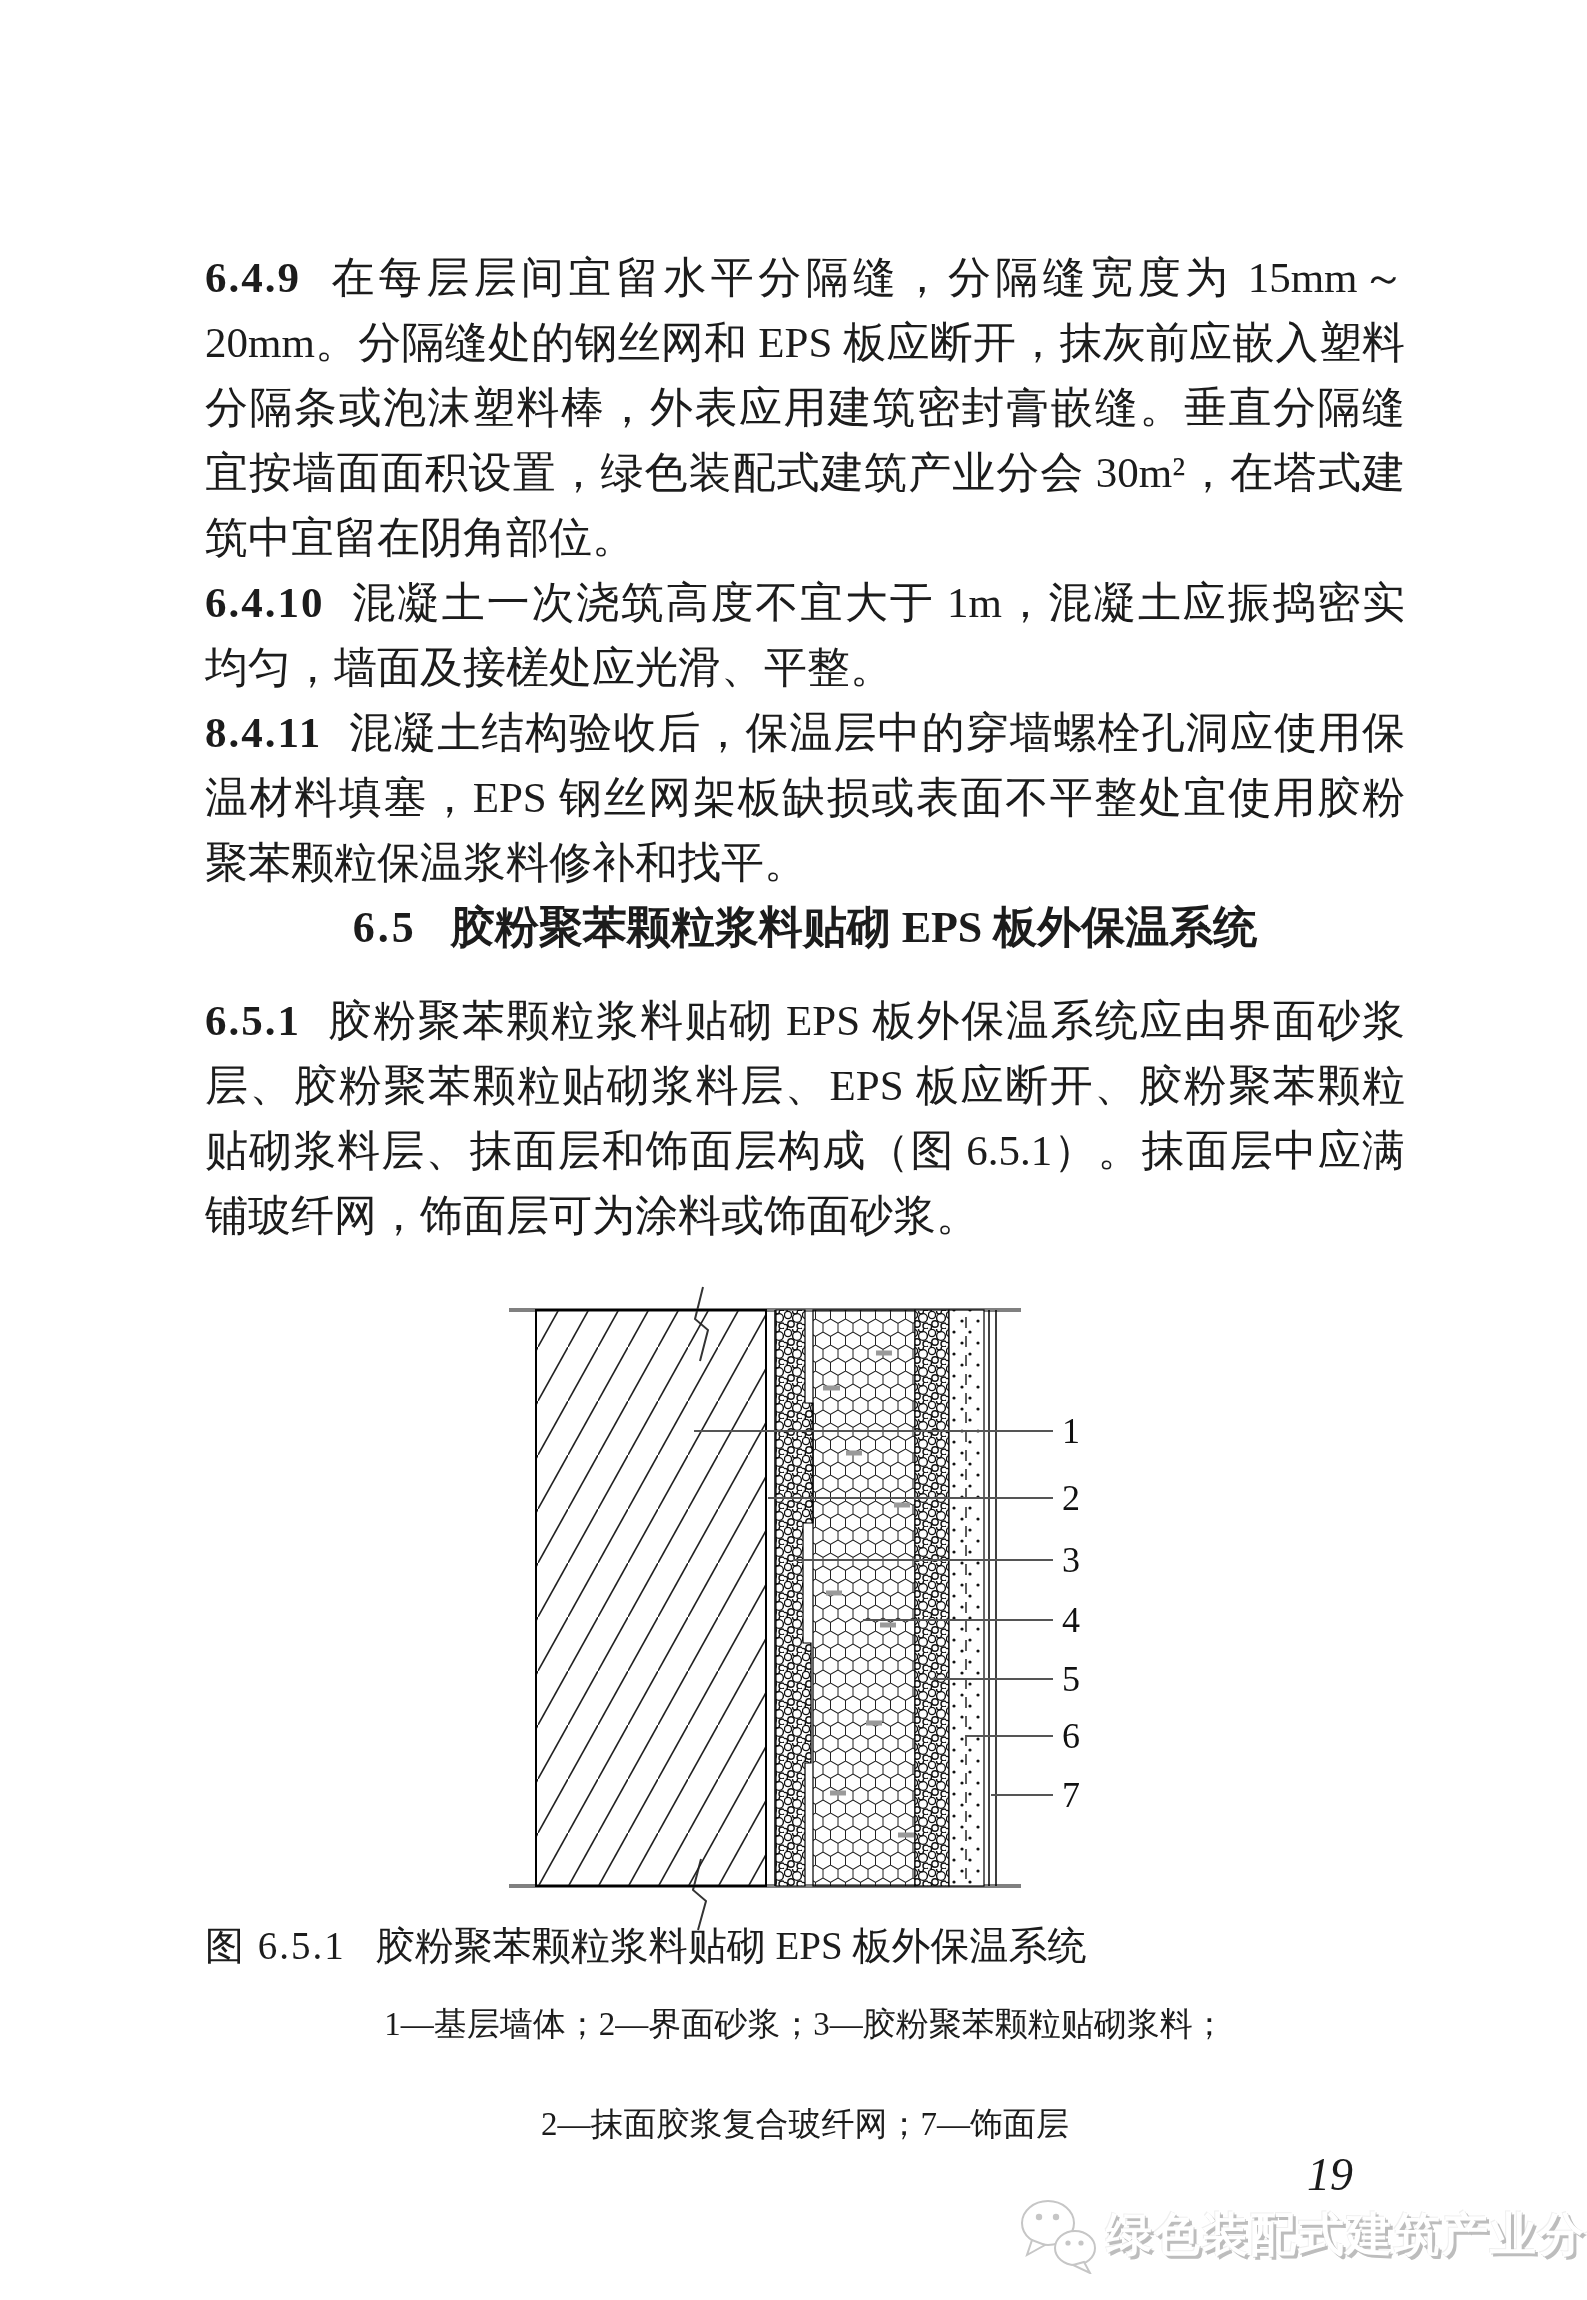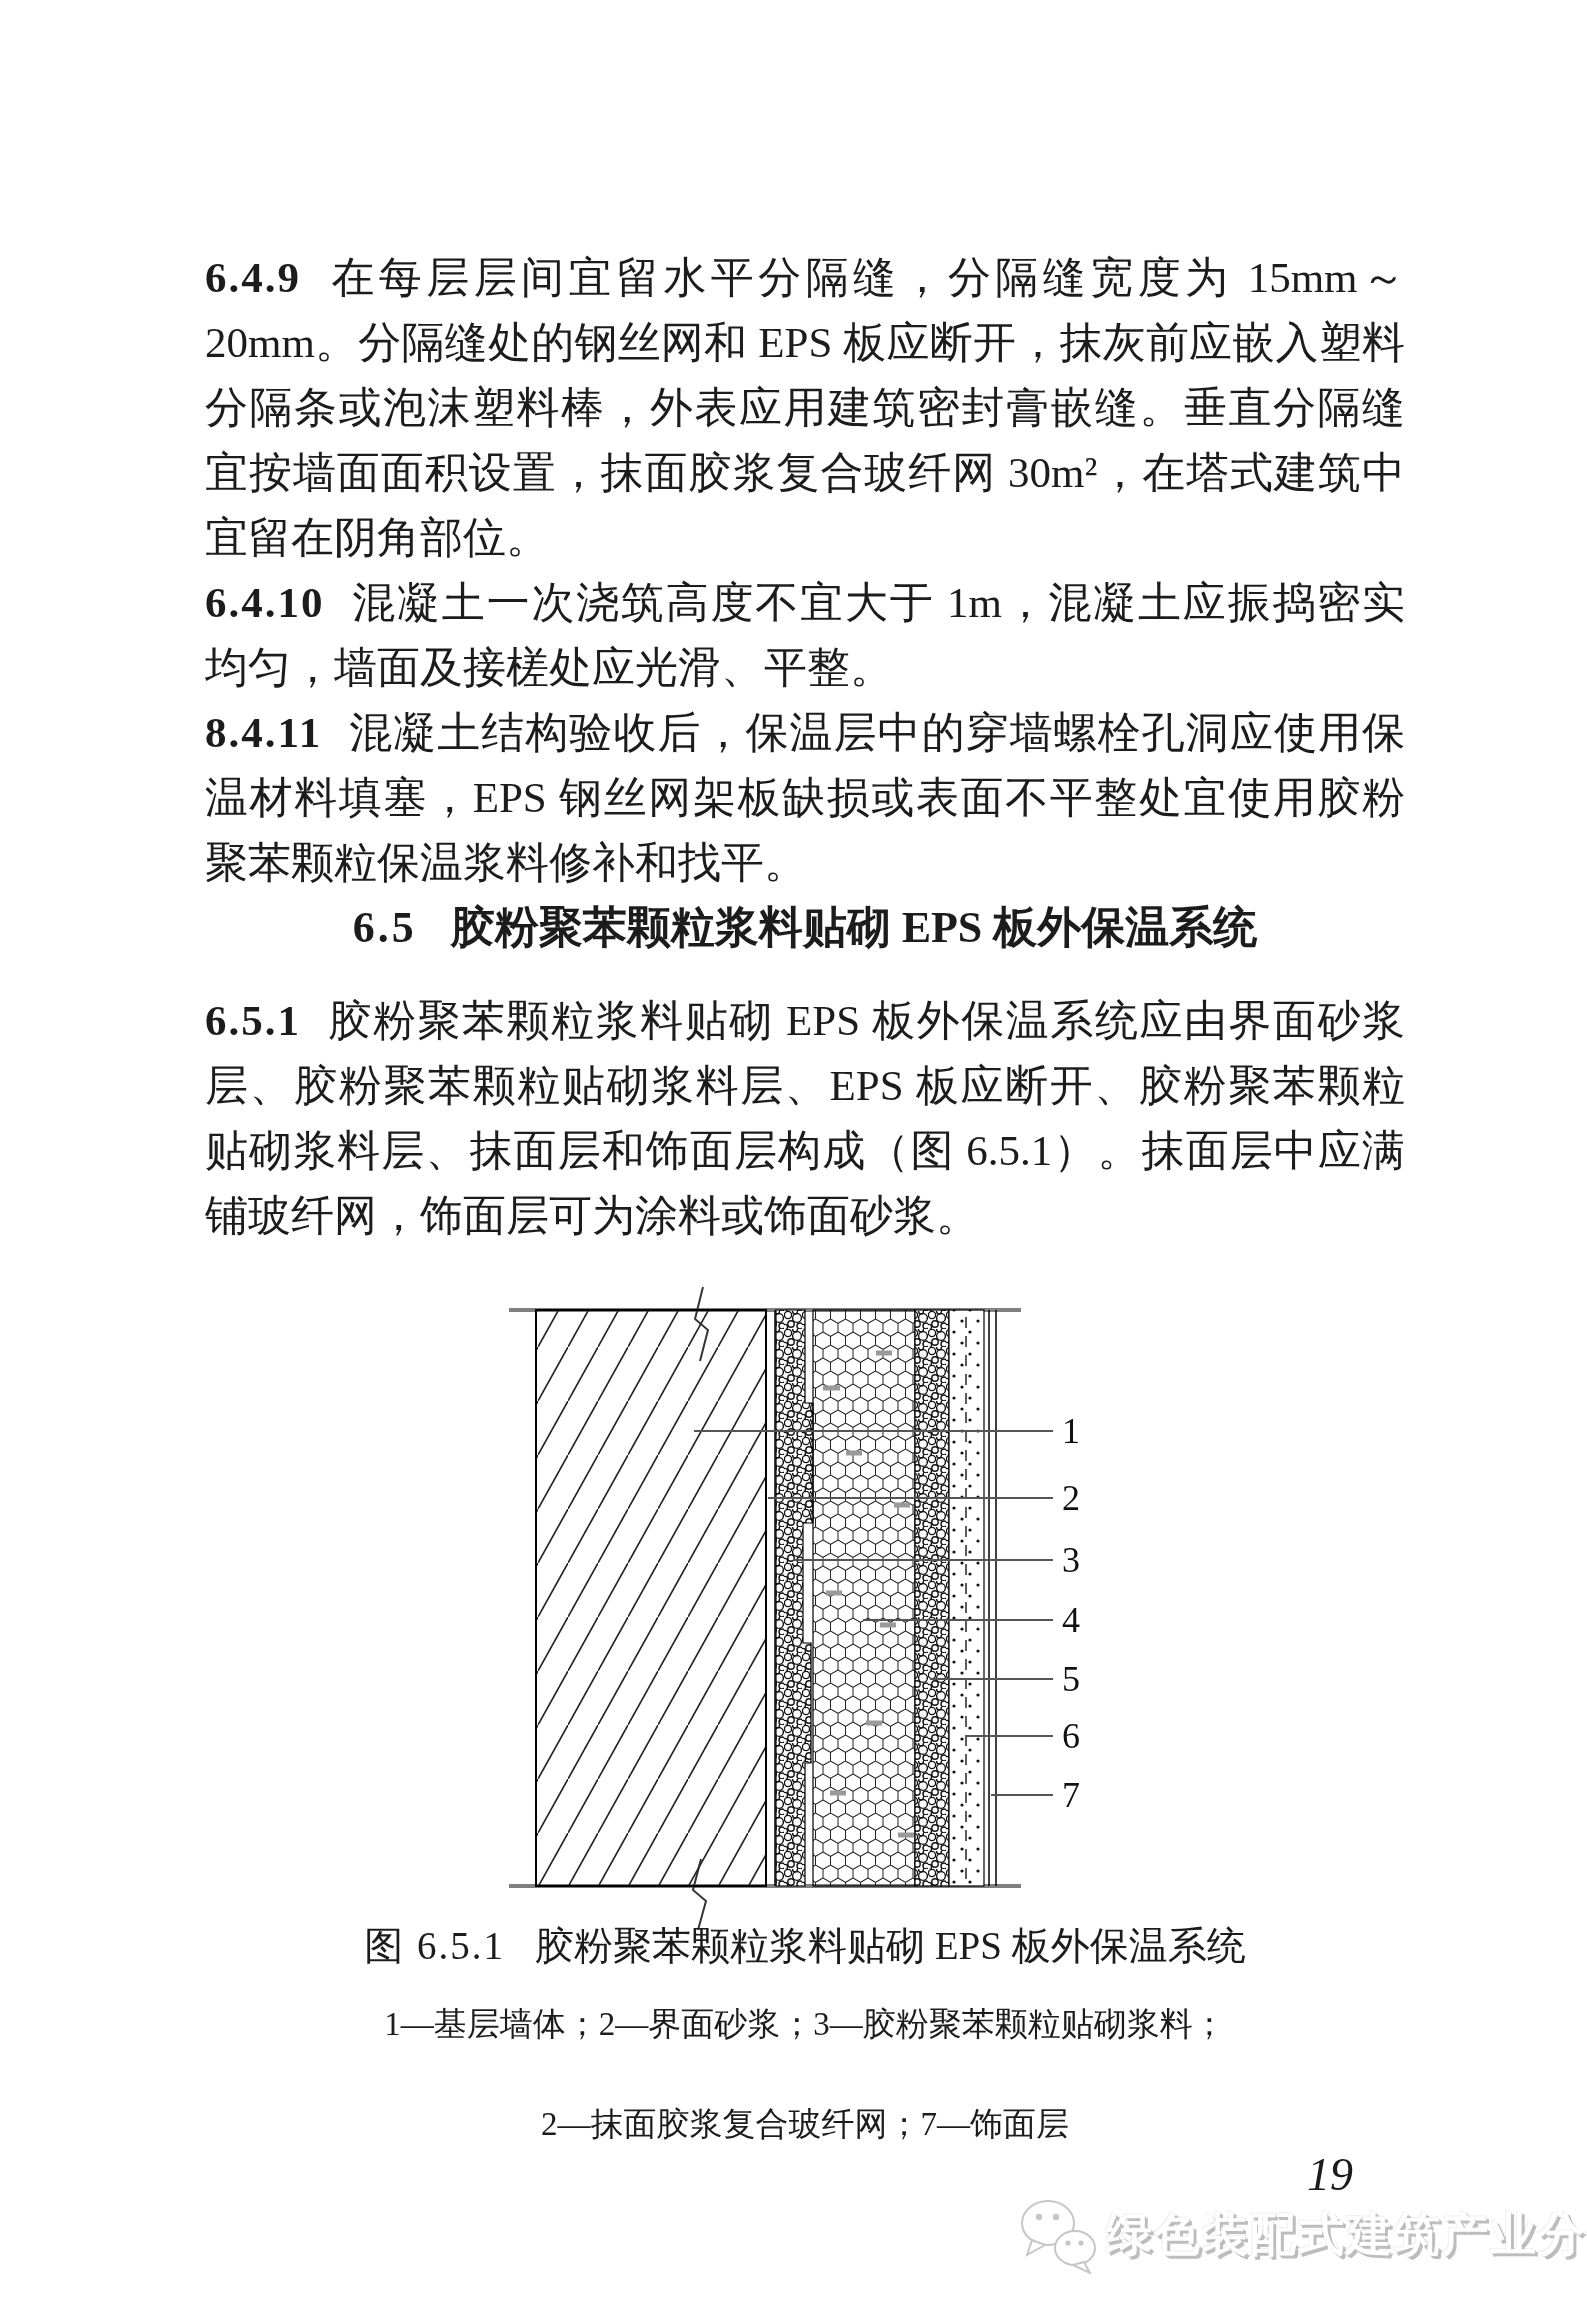--- a/index.html
+++ b/index.html
@@ -26,21 +26,21 @@
     font-size:44px;line-height:65px;font-weight:bold;
     text-align:center;
   }
   .section-heading .num{margin-right:34px;letter-spacing:3px;}
   .clause-651{margin-top:28px;}
   .figure-svg{
     position:absolute;left:478px;top:1293px;overflow:visible;
   }
   .fig-caption{
     position:absolute;left:205px;top:1922px;width:1200px;
-    font-size:39px;line-height:48px;text-align:center;
+    font-size:39px;line-height:48px;
   }
   .fig-caption .fignum{letter-spacing:2px;margin-right:30px;}
   .fig-legend{
     position:absolute;left:205px;width:1200px;
     font-size:33px;line-height:44px;text-align:center;
   }
   .legend-1{top:1990px;margin-top:12px;}
   .legend-2{top:2046px;}
   .legend-3{top:2102px;}
   .page-number{
@@ -59,21 +59,21 @@
     white-space:nowrap;
   }
 </style>
 </head>
 <body>
 
 <div class="page">
 
   <div class="main-text">
 
-    <p class="clause"><span class="num">6.4.9</span><span>在每层层间宜留水平分隔缝，分隔缝宽度为 15mm～20mm。分隔缝处的钢丝网和 EPS 板应断开，抹灰前应嵌入塑料分隔条或泡沫塑料棒，外表应用建筑密封膏嵌缝。垂直分隔缝宜按墙面面积设置，抹面胶浆复合玻纤网 30m²，在塔式建筑中宜留在阴角部位。</span></p>
+    <p class="clause"><span class="num">6.4.9</span><span>在每层层间宜留水平分隔缝，分隔缝宽度为 15mm～20mm。分隔缝处的钢丝网和 EPS 板应断开，抹灰前应嵌入塑料分隔条或泡沫塑料棒，外表应用建筑密封膏嵌缝。垂直分隔缝宜按墙面面积设置，绿色装配式建筑产业分会 30m²，在塔式建筑中宜留在阴角部位。</span></p>
 
     <p class="clause"><span class="num">6.4.10</span><span>混凝土一次浇筑高度不宜大于 1m，混凝土应振捣密实均匀，墙面及接槎处应光滑、平整。</span></p>
 
     <p class="clause"><span class="num">8.4.11</span><span>混凝土结构验收后，保温层中的穿墙螺栓孔洞应使用保温材料填塞，EPS 钢丝网架板缺损或表面不平整处宜使用胶粉聚苯颗粒保温浆料修补和找平。</span></p>
 
     <div class="section-heading"><span class="num">6.5</span><span>胶粉聚苯颗粒浆料贴砌 EPS 板外保温系统</span></div>
 
     <p class="clause clause-651"><span class="num">6.5.1</span><span>胶粉聚苯颗粒浆料贴砌 EPS 板外保温系统应由界面砂浆层、胶粉聚苯颗粒贴砌浆料层、EPS 板应断开、胶粉聚苯颗粒贴砌浆料层、抹面层和饰面层构成（图 6.5.1）。抹面层中应满铺玻纤网，饰面层可为涂料或饰面砂浆。</span></p>
 
   </div>

